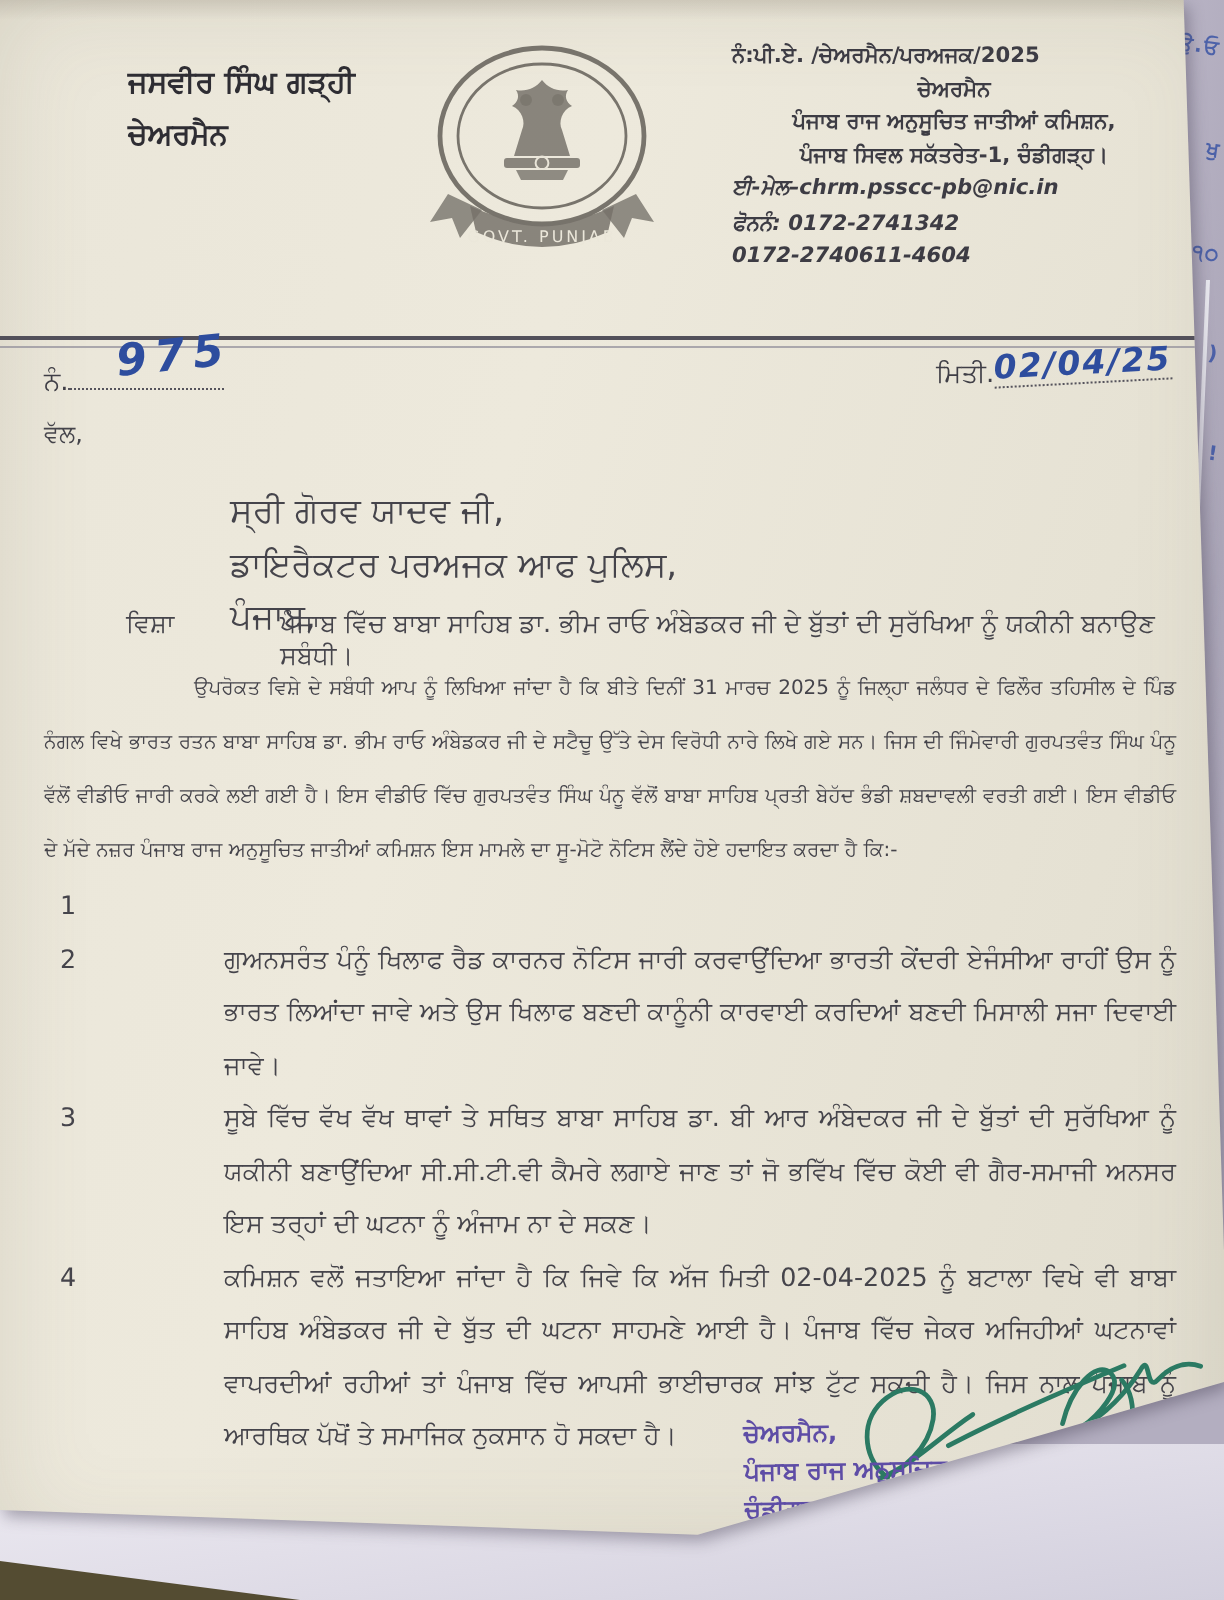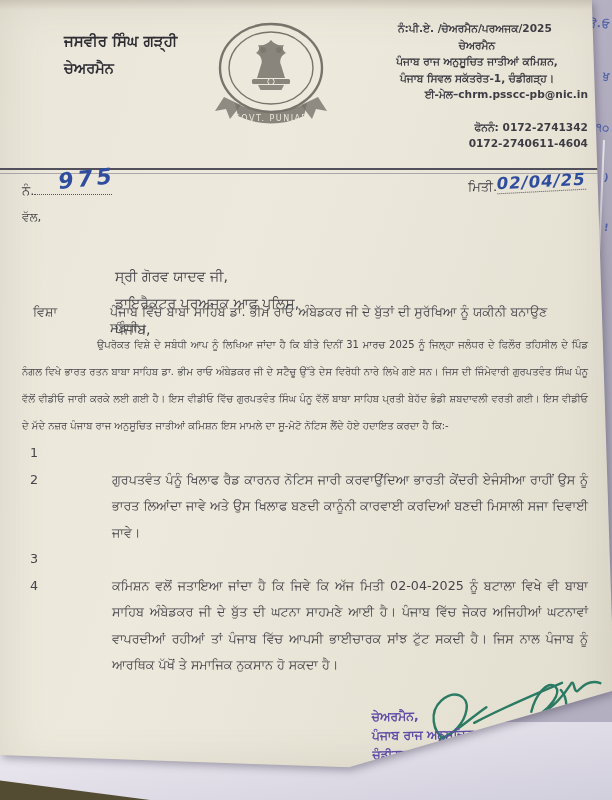--- a/index.html
+++ b/index.html
@@ -45,49 +45,49 @@
   .paper::before{content:"";position:absolute;top:0;left:0;right:0;height:10px;
     background:linear-gradient(180deg,rgba(110,100,85,.18),rgba(110,100,85,0));}
 
   
   .officer{position:absolute;left:48px;top:28px;line-height:27px;color:#2e2d33;margin-left:16px;}
   .officer .nm{font-size:15px;font-weight:bold;}
   .officer .tt{font-size:14.5px;font-weight:bold;}
   .emblem{position:absolute;left:205px;top:18px;opacity:.92;}
   .office{position:absolute;left:366px;top:20px;width:222px;color:#3d3c44;
     font-size:10.6px;font-weight:bold;line-height:16.5px;}
-  .office .ref{text-align:left;margin-left:32px;}
+  .office .ref{text-align:left;}
   .office .ctr{text-align:center;}
-  .office .lft{text-align:right;}
-  .office .phones{margin-top:16px;}
+  .office .lft{text-align:left;font-style:italic;}
+  .office .phones{margin-top:1px;}
 
   .sep-line{position:absolute;left:0;top:168px;width:100%;height:2px;background:#52505a;}
   .sep-line2{position:absolute;left:0;top:173px;width:100%;height:1px;background:#8f8c98;opacity:.7;}
 
   
   .no-field{position:absolute;left:22px;top:182px;font-size:13px;color:#3f3e46;}
   .no-dots{display:inline-block;width:78px;border-bottom:1.6px dotted #55535c;height:12px;}
   .hand-no{
     position:absolute;left:36px;top:-16px;font-size:22px;color:#2e4d9e;
     font-style:italic;letter-spacing:4px;transform:rotate(-6deg);font-weight:bold;
   }
   .date-field{position:absolute;left:468px;top:176px;font-size:13px;color:#3f3e46;white-space:nowrap;}
   .hand-date{
     display:inline-block;font-size:16.5px;color:#2e4d9e;font-style:italic;font-weight:bold;
     transform:rotate(-3deg) translateY(-4px);letter-spacing:1px;
     border-bottom:1.6px dotted #55535c;
   }
 
   
   .to-label{position:absolute;left:22px;top:210px;font-size:12px;}
-  .addressee{position:absolute;left:115px;top:243px;font-size:14px;line-height:26.5px;margin-top:20px;}
+  .addressee{position:absolute;left:115px;top:243px;font-size:17px;line-height:26.5px;}
 
   
   .subject-row{position:absolute;left:33px;top:304px;width:552px;font-size:12.7px;display:flex;}
-  .subject-row .lbl{width:77px;flex:none;}
+  .subject-row .lbl{width:77px;flex:none;margin-left:30px;}
   .subject-row .txt{flex:1;}
   .opening{
     position:absolute;left:22px;top:331px;width:566px;
     font-size:10px;line-height:27px;text-align:justify;text-indent:75px;
   }
   .points{position:absolute;left:30px;top:440px;width:558px;}
   .point{display:flex;font-size:12.7px;line-height:26.5px;}
   .point .pnum{width:82px;flex:none;}
   .point .ptext{flex:1;text-align:justify;}
 
@@ -186,24 +186,25 @@
     </div>
 
     <div class="opening">ਉਪਰੋਕਤ ਵਿਸ਼ੇ ਦੇ ਸਬੰਧੀ ਆਪ ਨੂੰ ਲਿਖਿਆ ਜਾਂਦਾ ਹੈ ਕਿ ਬੀਤੇ ਦਿਨੀਂ 31 ਮਾਰਚ 2025 ਨੂੰ ਜਿਲ੍ਹਾ ਜਲੰਧਰ ਦੇ ਫਿਲੌਰ ਤਹਿਸੀਲ ਦੇ ਪਿੰਡ ਨੰਗਲ ਵਿਖੇ ਭਾਰਤ ਰਤਨ ਬਾਬਾ ਸਾਹਿਬ ਡਾ. ਭੀਮ ਰਾਓ ਅੰਬੇਡਕਰ ਜੀ ਦੇ ਸਟੈਚੂ ਉੱਤੇ ਦੇਸ ਵਿਰੋਧੀ ਨਾਰੇ ਲਿਖੇ ਗਏ ਸਨ। ਜਿਸ ਦੀ ਜਿੰਮੇਵਾਰੀ ਗੁਰਪਤਵੰਤ ਸਿੰਘ ਪੰਨੂ ਵੱਲੋਂ ਵੀਡੀਓ ਜਾਰੀ ਕਰਕੇ ਲਈ ਗਈ ਹੈ। ਇਸ ਵੀਡੀਓ ਵਿੱਚ ਗੁਰਪਤਵੰਤ ਸਿੰਘ ਪੰਨੂ ਵੱਲੋਂ ਬਾਬਾ ਸਾਹਿਬ ਪ੍ਰਤੀ ਬੇਹੱਦ ਭੰਡੀ ਸ਼ਬਦਾਵਲੀ ਵਰਤੀ ਗਈ। ਇਸ ਵੀਡੀਓ ਦੇ ਮੱਦੇ ਨਜ਼ਰ ਪੰਜਾਬ ਰਾਜ ਅਨੁਸੂਚਿਤ ਜਾਤੀਆਂ ਕਮਿਸ਼ਨ ਇਸ ਮਾਮਲੇ ਦਾ ਸੂ-ਮੋਟੋ ਨੋਟਿਸ ਲੈਂਦੇ ਹੋਏ ਹਦਾਇਤ ਕਰਦਾ ਹੈ ਕਿ:-</div>
 
     <div class="points">
       <div class="point">
         <div class="pnum">1</div>
       </div>
       <div class="point">
         <div class="pnum">2</div>
-        <div class="ptext">ਗੁਰਪਤਵੰਤ ਪੰਨੂੰ ਖਿਲਾਫ ਰੈਡ ਕਾਰਨਰ ਨੋਟਿਸ ਜਾਰੀ ਕਰਵਾਉਂਦਿਆ ਭਾਰਤੀ ਕੇਂਦਰੀ ਏਜੰਸੀਆ ਰਾਹੀਂ ਉਸ ਨੂੰ ਭਾਰਤ ਲਿਆਂਦਾ ਜਾਵੇ ਅਤੇ ਉਸ ਖਿਲਾਫ ਬਣਦੀ ਕਾਨੂੰਨੀ ਕਾਰਵਾਈ ਕਰਦਿਆਂ ਬਣਦੀ ਮਿਸਾਲੀ ਸਜਾ ਦਿਵਾਈ ਜਾਵੇ।</div>
+        <div class="ptext">ਗੁਅਨਸਰੰਤ ਪੰਨੂੰ ਖਿਲਾਫ ਰੈਡ ਕਾਰਨਰ ਨੋਟਿਸ ਜਾਰੀ ਕਰਵਾਉਂਦਿਆ ਭਾਰਤੀ ਕੇਂਦਰੀ ਏਜੰਸੀਆ ਰਾਹੀਂ ਉਸ ਨੂੰ ਭਾਰਤ ਲਿਆਂਦਾ ਜਾਵੇ ਅਤੇ ਉਸ ਖਿਲਾਫ ਬਣਦੀ ਕਾਨੂੰਨੀ ਕਾਰਵਾਈ ਕਰਦਿਆਂ ਬਣਦੀ ਮਿਸਾਲੀ ਸਜਾ ਦਿਵਾਈ ਜਾਵੇ।</div>
       </div>
       <div class="point">
         <div class="pnum">3</div>
+        <div class="ptext">ਸੂਬੇ ਵਿੱਚ ਵੱਖ ਵੱਖ ਥਾਵਾਂ ਤੇ ਸਥਿਤ ਬਾਬਾ ਸਾਹਿਬ ਡਾ. ਬੀ ਆਰ ਅੰਬੇਦਕਰ ਜੀ ਦੇ ਬੁੱਤਾਂ ਦੀ ਸੁਰੱਖਿਆ ਨੂੰ ਯਕੀਨੀ ਬਣਾਉਂਦਿਆ ਸੀ.ਸੀ.ਟੀ.ਵੀ ਕੈਮਰੇ ਲਗਾਏ ਜਾਣ ਤਾਂ ਜੋ ਭਵਿੱਖ ਵਿੱਚ ਕੋਈ ਵੀ ਗੈਰ-ਸਮਾਜੀ ਅਨਸਰ ਇਸ ਤਰ੍ਹਾਂ ਦੀ ਘਟਨਾ ਨੂੰ ਅੰਜਾਮ ਨਾ ਦੇ ਸਕਣ।</div>
       </div>
       <div class="point">
         <div class="pnum">4</div>
         <div class="ptext">ਕਮਿਸ਼ਨ ਵਲੋਂ ਜਤਾਇਆ ਜਾਂਦਾ ਹੈ ਕਿ ਜਿਵੇ ਕਿ ਅੱਜ ਮਿਤੀ 02-04-2025 ਨੂੰ ਬਟਾਲਾ ਵਿਖੇ ਵੀ ਬਾਬਾ ਸਾਹਿਬ ਅੰਬੇਡਕਰ ਜੀ ਦੇ ਬੁੱਤ ਦੀ ਘਟਨਾ ਸਾਹਮਣੇ ਆਈ ਹੈ। ਪੰਜਾਬ ਵਿੱਚ ਜੇਕਰ ਅਜਿਹੀਆਂ ਘਟਨਾਵਾਂ ਵਾਪਰਦੀਆਂ ਰਹੀਆਂ ਤਾਂ ਪੰਜਾਬ ਵਿੱਚ ਆਪਸੀ ਭਾਈਚਾਰਕ ਸਾਂਝ ਟੁੱਟ ਸਕਦੀ ਹੈ। ਜਿਸ ਨਾਲ ਪੰਜਾਬ ਨੂੰ ਆਰਥਿਕ ਪੱਖੋਂ ਤੇ ਸਮਾਜਿਕ ਨੁਕਸਾਨ ਹੋ ਸਕਦਾ ਹੈ।</div>
       </div>
     </div>
 
     <svg class="signature-svg" width="200" height="85" viewBox="0 0 200 85">
       <g fill="none" stroke="#2b7a63" stroke-width="2.4" stroke-linecap="round" stroke-linejoin="round">
         <path d="M28,62 C18,54 16,34 30,24 C44,14 58,22 54,36 C50,50 36,60 24,62 C40,58 58,44 74,36"></path>

